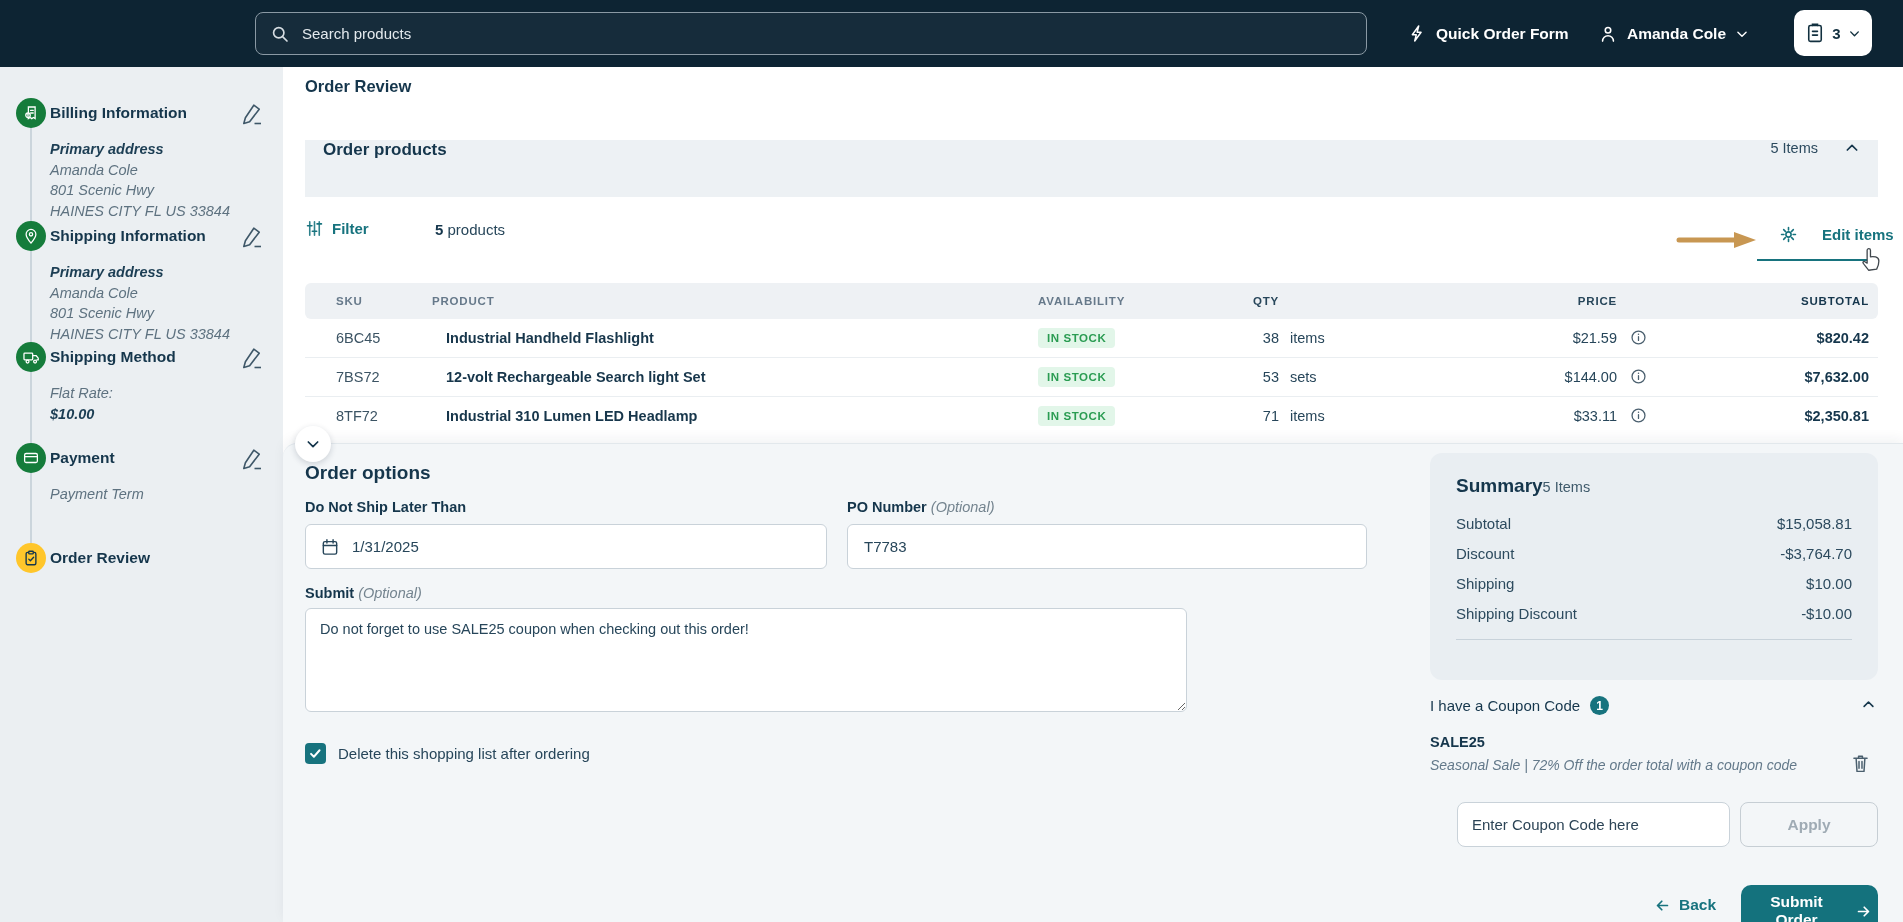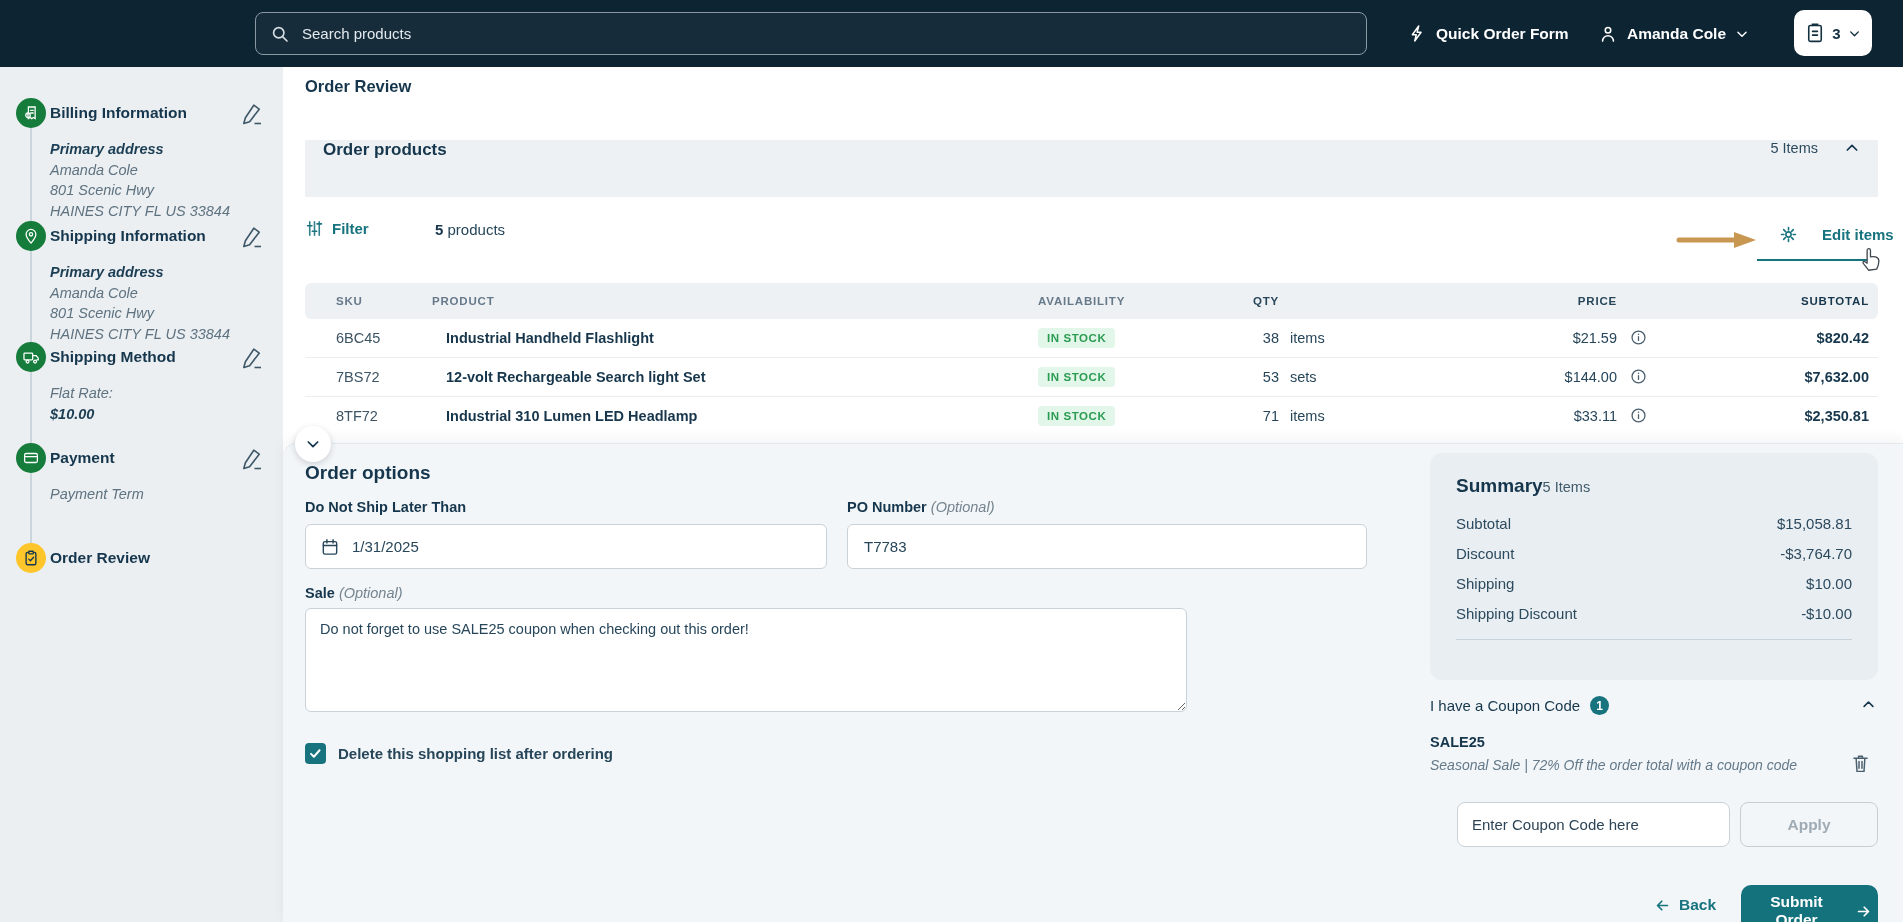--- a/index.html
+++ b/index.html
@@ -85,21 +85,21 @@
   .f-label{position:absolute;top:55px;font-size:14.5px;font-weight:700;color:#15364C;}
   .optional{font-weight:400;font-style:italic;color:#74848F;}
   .inp{position:absolute;top:80px;height:45px;background:#fff;border:1px solid #C9D2D9;border-radius:6px;
        box-sizing:border-box;display:flex;align-items:center;}
   .inp input{border:none;outline:none;font-size:15px;color:#27465A;font-family:"Liberation Sans",sans-serif;
        background:transparent;width:100%;}
   .notes-label{position:absolute;left:22px;top:141px;font-size:14.5px;font-weight:700;color:#15364C;}
   .notes{position:absolute;left:22px;top:164px;width:882px;height:104px;background:#fff;border:1px solid #C9D2D9;
        border-radius:6px;box-sizing:border-box;padding:10px 14px;font-size:14.5px;color:#27465A;
        font-family:"Liberation Sans",sans-serif;resize:vertical;outline:none;line-height:20px;}
-  .chk-row{position:absolute;left:22px;top:299px;display:flex;align-items:center;gap:12px;font-weight:bold;}
+  .chk-row{position:absolute;left:22px;top:299px;display:flex;align-items:center;gap:12px;}
   .chk{width:21px;height:21px;background:#17737E;border-radius:4px;display:flex;align-items:center;
        justify-content:center;cursor:pointer;}
   .chk-label{font-size:15px;color:#27465A;}
 
   
   .sum-card{position:absolute;left:1147px;top:9px;width:448px;background:#E9EEF2;border-radius:12px;
        box-sizing:border-box;padding:22px 26px 24px;}
   .sum-head{display:flex;align-items:baseline;margin-bottom:18px;}
   .sum-title{font-size:19px;font-weight:700;color:#15364C;}
   .sum-items{font-size:14.5px;color:#3F5A6B;}
@@ -417,21 +417,21 @@
           </svg>
         </span>
         <input type="text" value="1/31/2025" style="">
       </div>
 
       <div class="f-label" style="left:564px"><span>PO Number</span> <span class="optional">(Optional)</span></div>
       <div class="inp" style="left:564px;width:520px;padding:0 14px">
         <input type="text" value="T7783" style="">
       </div>
 
-      <div class="notes-label"><span>Sale</span> <span class="optional">(Optional)</span></div>
+      <div class="notes-label"><span>Submit</span> <span class="optional">(Optional)</span></div>
       <textarea class="notes" style="">Do not forget to use SALE25 coupon when checking out this order!</textarea>
 
       <div class="chk-row">
         <span class="chk">
           <svg width="13" height="13" viewBox="0 0 16 16" fill="none" stroke="#fff" stroke-width="2.4" stroke-linecap="round" stroke-linejoin="round">
               <path d="M2.5 8.5l3.5 3.5 7-8"></path>
             </svg>
         </span>
         <span class="chk-label">Delete this shopping list after ordering</span>
       </div>

